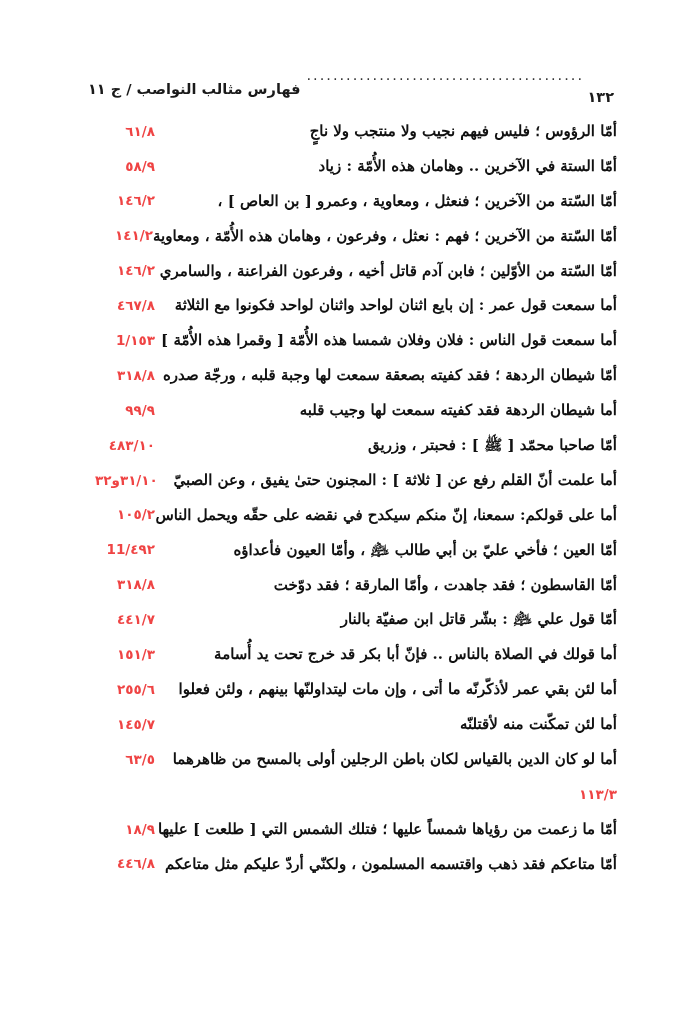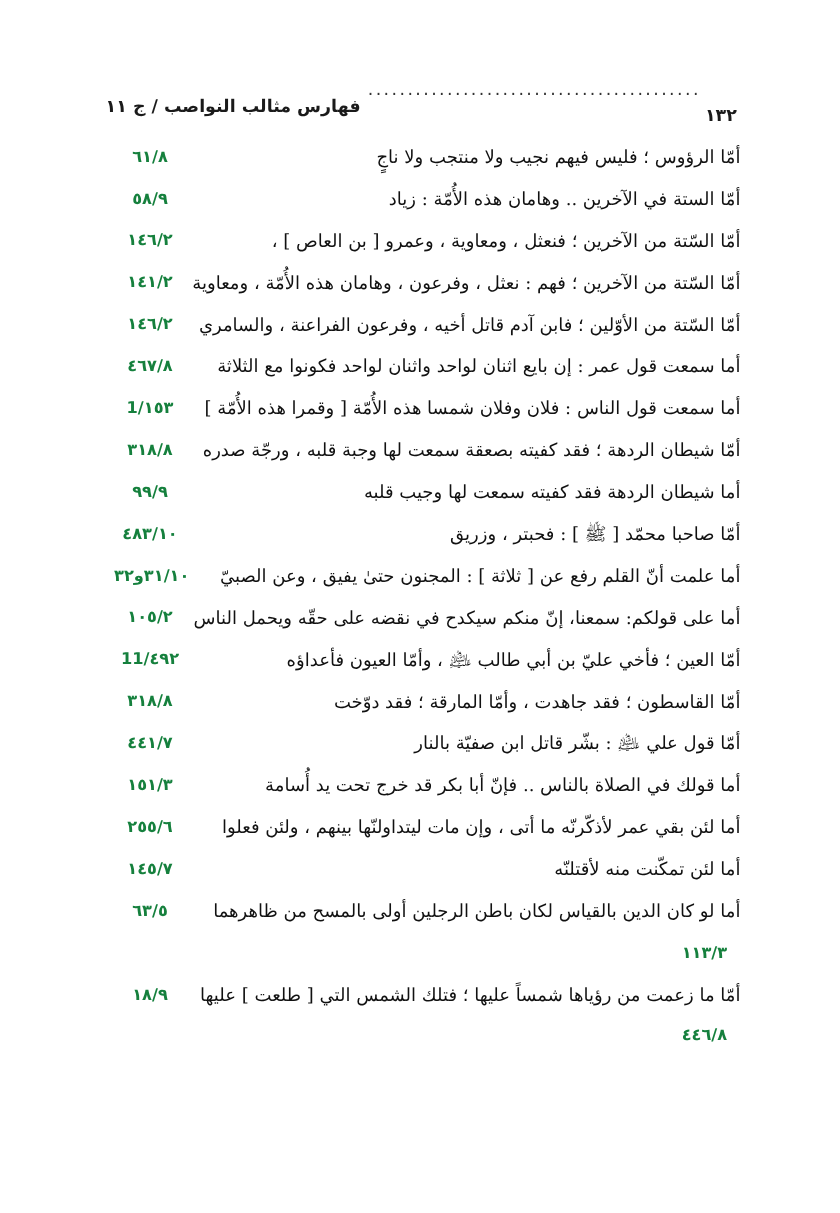--- a/index.html
+++ b/index.html
@@ -71,30 +71,31 @@
       height: 34.9px;
       font-size: 16.5px;
       line-height: 1;
     }
     .index-row .entry-text {
       direction: rtl;
       text-align: right;
       white-space: nowrap;
       font-family: "DejaVu Serif", "Liberation Serif", serif;
       font-size: 15px;
+      font-weight: bold;
     }
     .index-row .entry-ref {
       direction: rtl;
       white-space: nowrap;
       font-family: "DejaVu Sans", "Liberation Sans", sans-serif;
       font-weight: bold;
       font-size: 13.5px;
-      color: #15803d;
+      color: #ef4444;
       min-width: 60px;
-      text-align: center;
+      text-align: right;
     }
   </style>
 </head>
 <body>
 
 <div class="page">
 
   <div class="running-header">
     <span class="page-number">١٣٢</span>
     <span class="dots">............................................................................</span>
@@ -179,17 +180,18 @@
       <span class="entry-ref">٦٣/٥</span>
     </div>
     <div class="index-row">
       <span class="entry-ref">١١٣/٣</span>
     </div>
     <div class="index-row">
       <span class="entry-text">أمّا ما زعمت من رؤياها شمساً عليها ؛ فتلك الشمس التي [ طلعت ] عليها</span>
       <span class="entry-ref">١٨/٩</span>
     </div>
     <div class="index-row">
+      <span class="entry-text">أمّا متاعكم فقد ذهب واقتسمه المسلمون ، ولكنّي أردّ عليكم مثل متاعكم</span>
       <span class="entry-ref">٤٤٦/٨</span>
     </div>
   </div>
 
 </div>
 
 </body></html>

